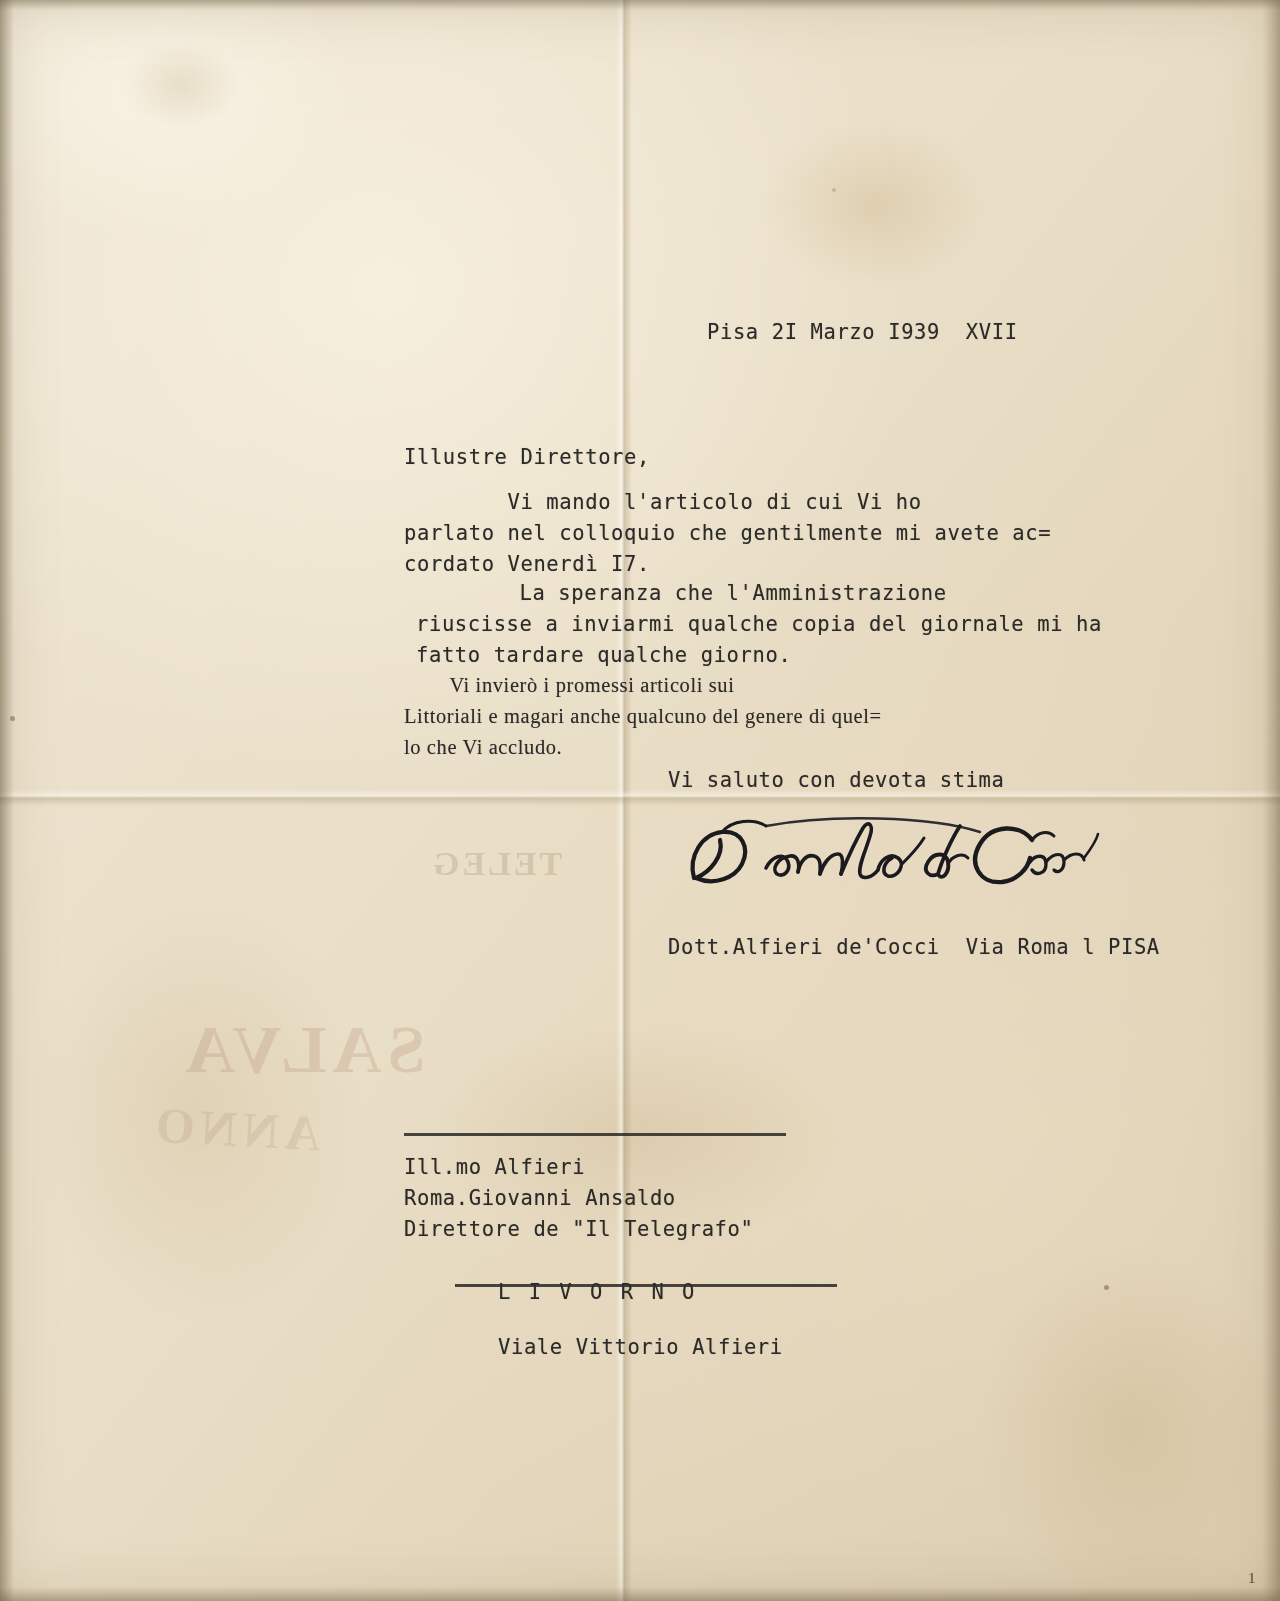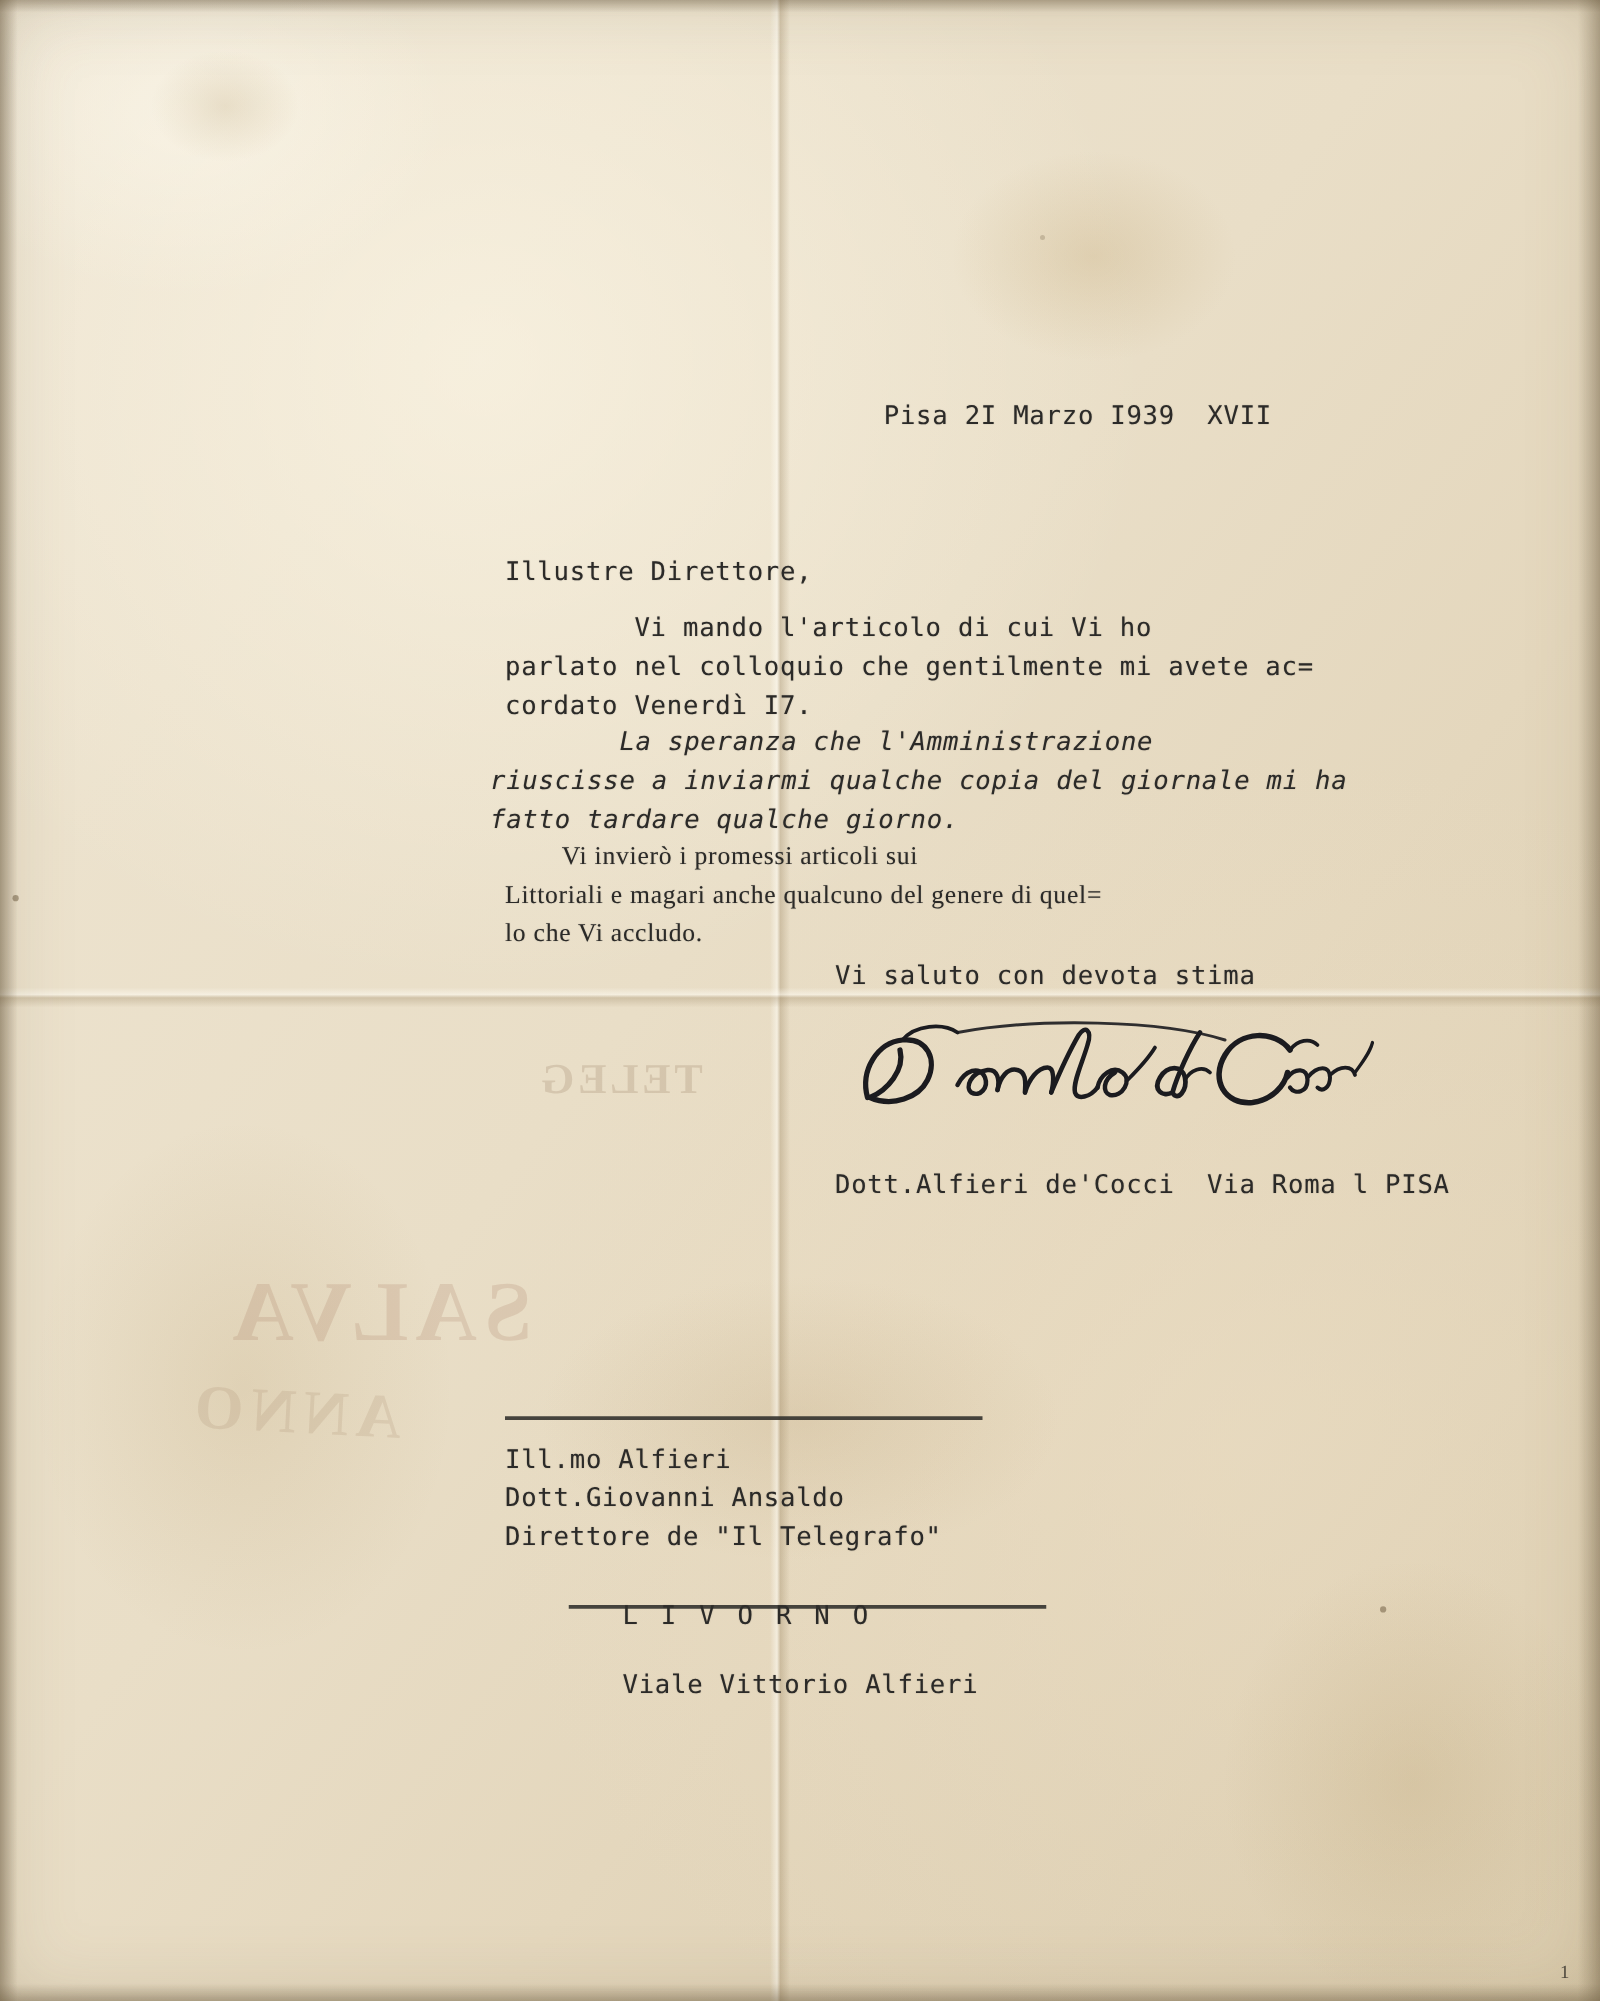--- a/index.html
+++ b/index.html
@@ -119,21 +119,21 @@
     font-size: 20.5px;
     letter-spacing: 0.6px;
     line-height: 31px;
     white-space: pre;
     text-shadow: 0 0 1px rgba(40,38,34,0.30);
   }
 
   #date-line      { left: 707px; top: 317px; }
   #salutation     { left: 404px; top: 442px; }
   #para1          { left: 404px; top: 487px; }
-  #para2          { left: 392px; top: 578px; font-style: italic; }
+  #para2          { left: 416px; top: 578px; }
   #para3          { left: 404px; top: 670px; font-family: Liberation Serif, serif; }
   #closing        { left: 668px; top: 765px; }
   #sender-line    { left: 668px; top: 932px; }
 
   #addressee      { left: 404px; top: 1152px; line-height: 31px; }
   #city-line      { left: 498px; top: 1245px; letter-spacing: 3px; margin-top: 32px; }
   #street-line    { left: 498px; top: 1332px; }
 
   
   .rule {
@@ -259,21 +259,21 @@
         <path d="M86 14 C 150 2, 250 4, 300 20" stroke-width="2.4" opacity="0.9"></path>
       </g>
     </svg>
   </div>
 
   <div class="typed" id="sender-line">Dott.Alfieri de'Cocci  Via Roma l PISA</div>
 
   <div class="rule" id="rule-top"></div>
 
   <div class="typed" id="addressee"><span>Ill.mo Alfieri</span>
-<span>Dott.Giovanni Ansaldo</span>
+<span>Roma.Giovanni Ansaldo</span>
 <span>Direttore de "Il Telegrafo"</span></div>
 
   <div class="typed" id="city-line">L I V O R N O</div>
 
   <div class="rule" id="rule-mid"></div>
 
   <div class="typed" id="street-line">Viale Vittorio Alfieri</div>
 
   <div id="page-number">1</div>
 

